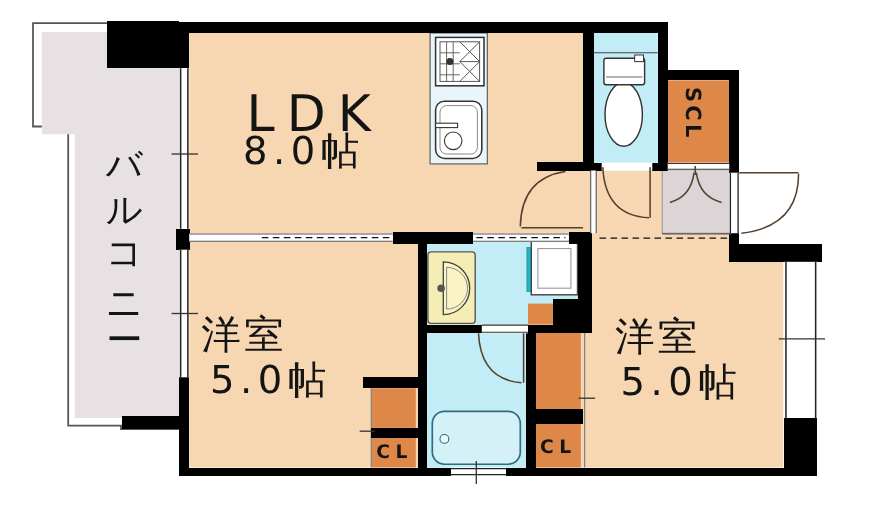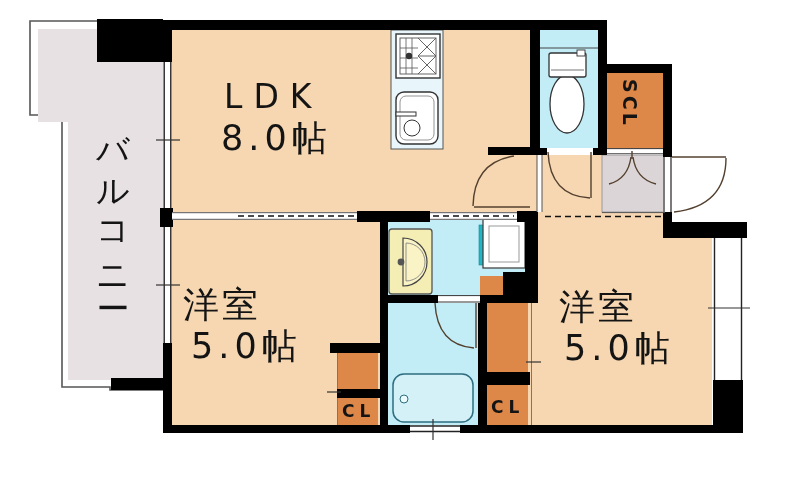--- a/index.html
+++ b/index.html
@@ -2,21 +2,21 @@
 <html><head>
 <meta charset="utf-8">
 <style>
   html,body{margin:0;padding:0;background:#ffffff;}
   #stage{position:relative;width:800px;height:484px;background:#ffffff;overflow:hidden;
          font-family:"DejaVu Sans",sans-serif;}
   #plan-svg{position:absolute;left:0;top:0;}
   .lbl{position:absolute;color:#141414;line-height:1;white-space:nowrap;
        font-family:"DejaVu Sans",sans-serif;}
   #balcony-label{left:97px;top:113px;writing-mode:vertical-rl;font-size:33px;letter-spacing:7px;}
-  #ldk-name{left:224px;top:80px;font-size:33px;letter-spacing:11px;}
+  #ldk-name{left:224px;top:80px;font-size:46px;letter-spacing:11px;}
   #ldk-size{left:221px;top:121px;font-size:35px;letter-spacing:5px;text-align:right;}
   #room-left-name{left:183px;top:287px;font-size:36px;letter-spacing:3px;}
   #room-left-size{left:191px;top:329px;font-size:35px;letter-spacing:5px;}
   #room-right-name{left:559px;top:289px;font-size:36px;letter-spacing:3px;}
   #room-right-size{left:564px;top:331px;font-size:35px;letter-spacing:5px;}
   #scl-label{left:620px;top:79px;writing-mode:vertical-rl;font-size:19px;letter-spacing:3px;font-weight:600;}
   #cl-left-label{left:342px;top:403px;font-size:17px;letter-spacing:5px;font-weight:600;}
   #cl-right-label{left:491px;top:399px;font-size:17px;letter-spacing:5px;font-weight:600;}
 </style>
 </head>

